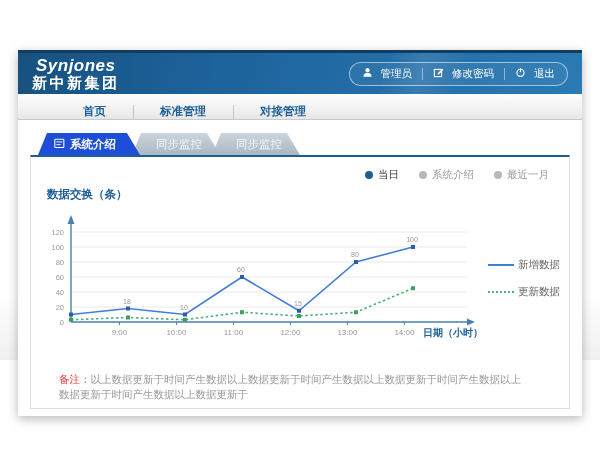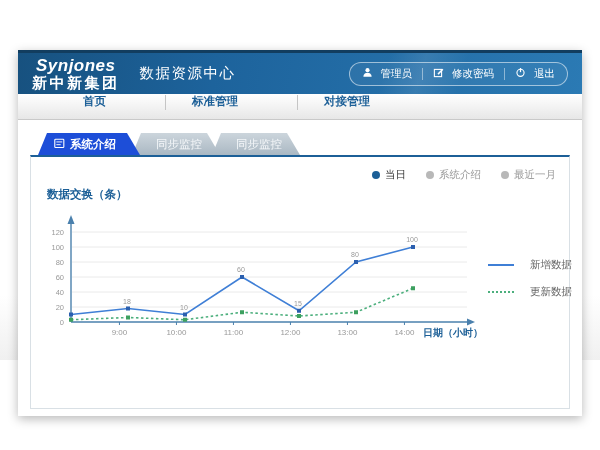--- a/index.html
+++ b/index.html
@@ -22,60 +22,59 @@
   .logo-cn { font-size:15px; font-weight:bold; letter-spacing:2.5px; }
   .app-title { color:#fff; font-size:14.5px; letter-spacing:1.5px; margin-left:20px; }
   .user-pill { margin-left:auto; display:flex; align-items:center; gap:10px; height:24px;
                border:1px solid rgba(255,255,255,.55); border-radius:13px; padding:0 12px;
                background:rgba(255,255,255,.05); position:relative; z-index:2; }
   .pill-item { display:flex; align-items:center; gap:8px; color:#fff; font-size:10.5px; cursor:pointer; white-space:nowrap; }
   .pill-sep { width:1px; height:12px; background:rgba(255,255,255,.45); }
 
   
   .nav { height:26px; background:linear-gradient(#ffffff,#e7e7e7); border-bottom:1px solid #c9c9c9;
-         display:flex; align-items:flex-start; padding-left:38px;gap:32px; }
+         display:flex; align-items:flex-end; padding-left:38px; }
   .nav-item { color:#1c5f97; font-weight:bold; font-size:11.5px; padding:0 27px; position:relative; cursor:pointer; white-space:nowrap; }
   .nav-item + .nav-item::before { content:''; position:absolute; left:0; top:1px; height:15px; width:1px; background:#c5c5c5; }
 
   
   .main { padding:13px 12px 0 12px; }
   .tabs { display:flex; margin-left:8px; align-items:flex-end; }
   .tab { height:22px; display:flex; align-items:center; gap:5px; padding:0 18px 0 16px;
          font-size:11.5px; cursor:pointer; white-space:nowrap;
          clip-path:polygon(0 100%,9px 0,calc(100% - 13px) 0,100% 100%); }
   .tab.active { background:#1d4ed8; color:#fff; font-weight:bold; z-index:2; padding-right:24px; }
   .tab.inactive { background:linear-gradient(#ccd5dc,#aab8c3); color:#f4f7f9; margin-left:-8px; z-index:1; padding-left:24px; }
   .panel { border:1px solid #d9e0e5; border-top:2px solid #1c5f97; height:254px; position:relative; background:#fff; }
-  .filters { position:absolute; top:11px; right:13px; display:flex; gap:20px; align-items:center; }
+  .filters { position:absolute; top:11px; right:20px; display:flex; gap:20px; align-items:center; }
   .filter { display:flex; align-items:center; gap:5px; font-size:10.5px; color:#999; cursor:pointer; }
   .dot { width:8px; height:8px; border-radius:50%; background:#b8b8b8; }
   .filter.active .dot { background:#1c5f97; }
   .filter.active .flabel { color:#333; }
   .ylabel { color:#1c5f97; font-weight:bold; font-size:11.5px; margin:30px 0 0 16px; }
   .chart-row { display:flex; align-items:flex-start; }
   .chart-svg { display:block; flex:0 0 auto; }
   .chart-legend { margin-top:56px; margin-left:2px; display:flex; flex-direction:column; gap:13px; }
-  .lg-row { display:flex; align-items:center; gap:16px; font-size:10.5px; color:#666; white-space:nowrap; }
+  .lg-row { display:flex; align-items:center; gap:4px; font-size:10.5px; color:#666; white-space:nowrap; }
   .swatch { width:26px; height:0; border-top:2px solid #3f7fd6; }
   .swatch.dotted { border-top-style:dotted; }
   .note { margin:20px 38px 0 28px; font-size:10.5px; color:#9a9a9a; line-height:1.4; }
   .note-prefix { color:#e23b3b; }
 </style>
 </head>
 <body>
 
 <div class="stage">
   <div class="window">
 
     <header class="hdr">
       <div class="logo">
         <div class="logo-en">Synjones</div>
         <div class="logo-cn">新中新集团</div>
       </div>
-      <div class="app-title">数据资源中心</div>
       <div class="user-pill">
         <span class="pill-item">
           <span><svg width="11" height="11" viewBox="0 0 16 16">
                 <circle cx="8" cy="4.6" r="3" fill="#fff"></circle>
                 <path d="M2 14c0-3.4 2.7-5.6 6-5.6s6 2.2 6 5.6z" fill="#fff"></path>
               </svg></span>
           <span>管理员</span>
         </span>
         <span class="pill-sep"></span>
         <span class="pill-item">
@@ -198,17 +197,20 @@
               <i class="swatch solid" style="border-top-color: rgb(63, 127, 214);"></i>
               <span>新增数据</span>
             </div>
             <div class="lg-row">
               <i class="swatch dotted" style="border-top-color: rgb(76, 175, 125);"></i>
               <span>更新数据</span>
             </div>
           </div>
         </div>
 
+        <div class="note">
+          <span class="note-prefix">备注：</span><span>以上数据更新于时间产生数据以上数据更新于时间产生数据以上数据更新于时间产生数据以上数据更新于时间产生数据以上数据更新于</span>
+        </div>
       </section>
     </div>
 
   </div>
 </div>
 
 </body></html>

